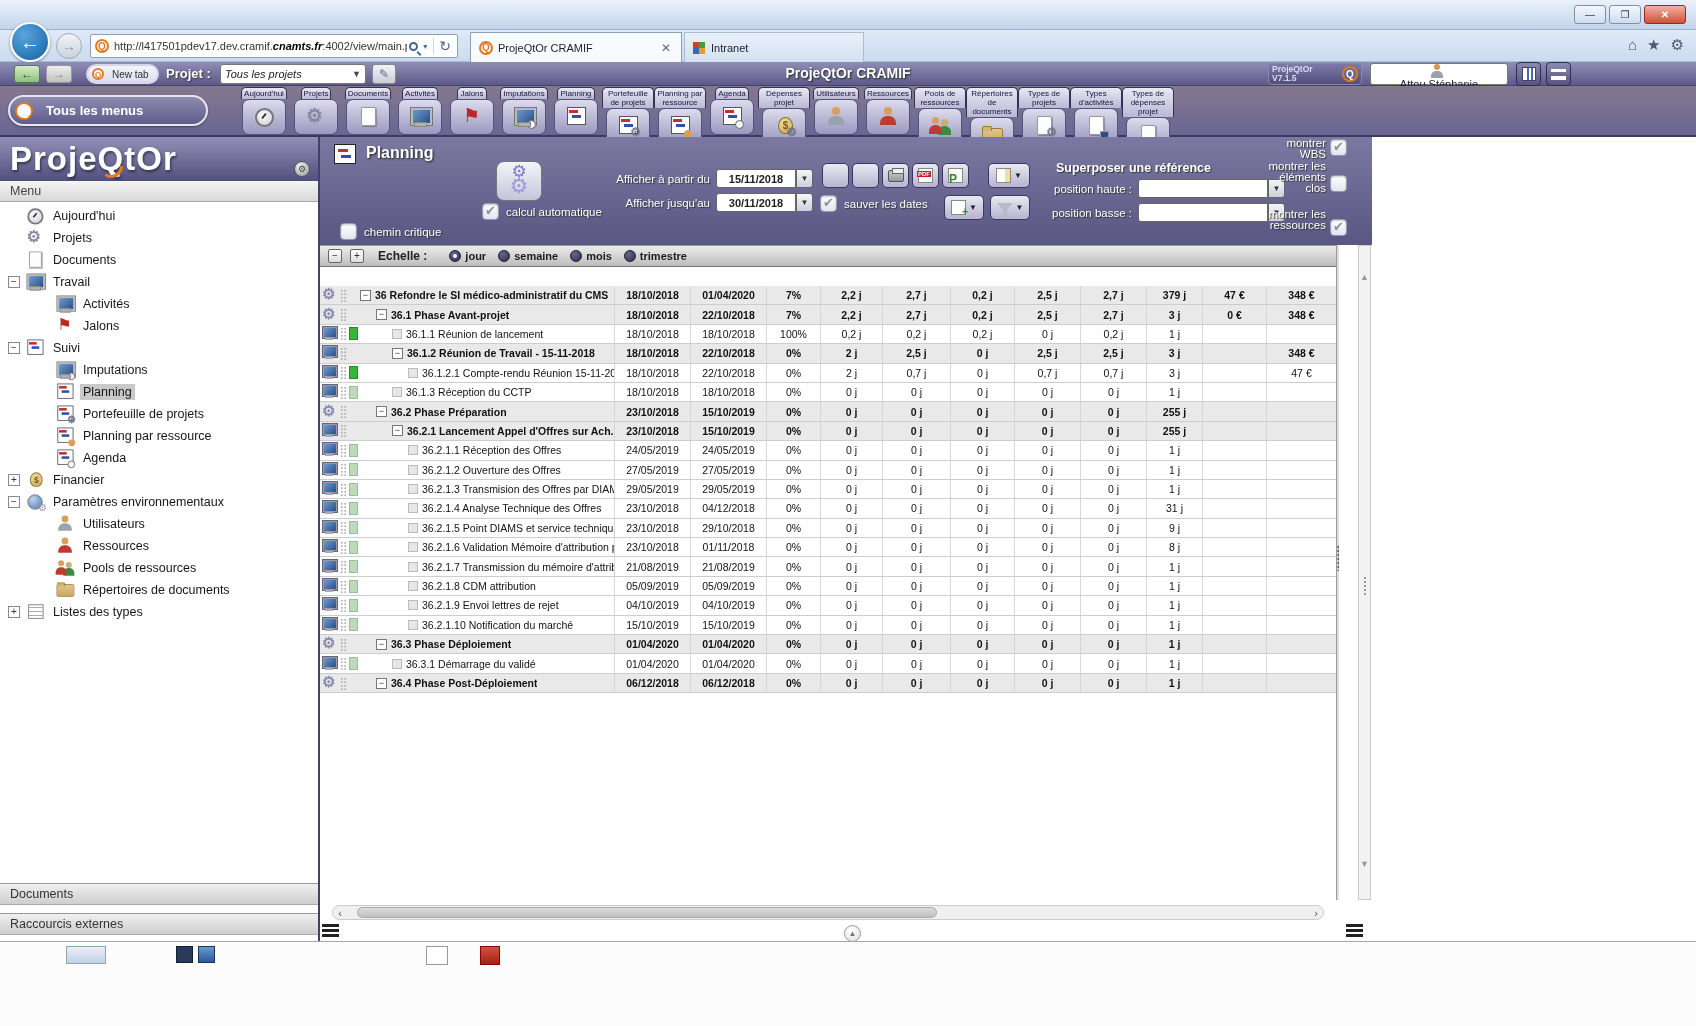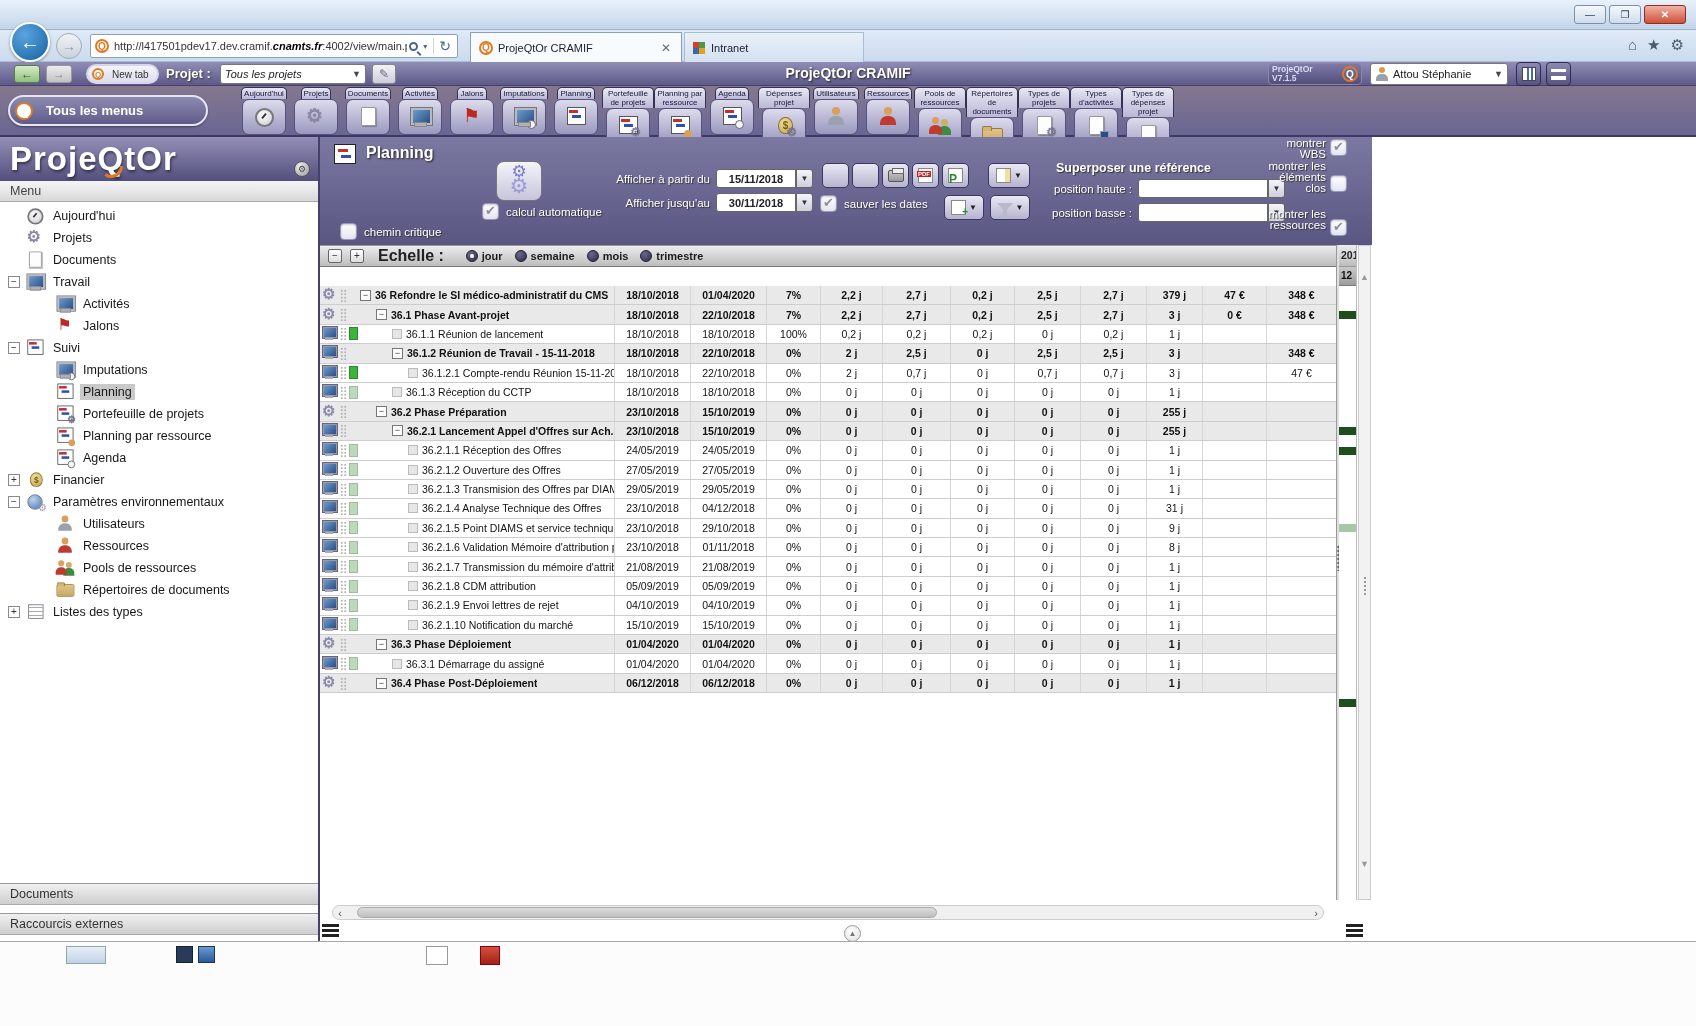--- a/index.html
+++ b/index.html
@@ -65,21 +65,21 @@
   .selbox .caret { margin-left:auto; font-size:9px; color:#444; padding-left:6px; }
   .pencilbtn { position:absolute; left:372px; top:2px; width:24px; height:20px; border-radius:3px;
     background:linear-gradient(#f2f2f6,#cdcdda); border:1px solid #888; font-size:12px; color:#667;
     display:flex; align-items:center; justify-content:center; }
   .apptitle { position:absolute; left:0; top:3px; width:1696px; text-align:center; font-size:14px;
     font-weight:bold; color:#fff; text-shadow:1px 1px 2px #222; pointer-events:none; }
   .verbadge { position:absolute; left:1268px; top:1px; width:94px; height:22px; border-radius:4px;
     border:1px solid #8a88b0; background:linear-gradient(#7d7aa6,#514e7c); display:flex; align-items:center; padding:0 3px; }
   .verbadge .vtxt { font-size:8.5px; line-height:9px; color:#d8dcf4; font-weight:bold; flex:1; }
   .verbadge .qlogo { border-color:#e07a20; color:#fff; background:transparent; width:16px; height:16px; margin:0; }
-  .userbox { position:absolute; left:1370px; top:1px; width:138px; height:22px; }
+  .userbox { position:absolute; left:1370px; top:1px; width:138px; height:22px;flex-direction:column; }
   .phead-btn { position:absolute; top:0px; width:25px; height:24px; border-radius:4px; border:1px solid #2e2c55;
     background:linear-gradient(#8d8ab2,#565380); display:flex; align-items:center; justify-content:center; }
   .colicon { width:14px; height:14px; background:#fff; border:1px solid #446;
     background-image:linear-gradient(90deg, transparent 4px, #4a6ab0 4px, #4a6ab0 6px, transparent 6px, transparent 8px, #4a6ab0 8px, #4a6ab0 10px, transparent 10px); }
   .burger { width:15px; height:11px; border-top:3px solid #fff; border-bottom:3px solid #fff; background:linear-gradient(transparent 4px, #fff 4px, #fff 7px, transparent 7px); }
   .person-ico { width:14px; height:14px; position:relative; flex:none; margin-right:4px; }
   .person-ico::before { content:""; position:absolute; left:4px; top:0; width:6px; height:6px; border-radius:50%; background:#d89a50; }
   .person-ico::after { content:""; position:absolute; left:1px; top:7px; width:12px; height:7px; border-radius:5px 5px 0 0; background:#9aa0ac; }
 
   
@@ -187,21 +187,21 @@
   .funnel::after { content:""; position:absolute; left:-2px; top:-2px; width:4px; height:8px; background:#b9b9c9; }
   .carrow { font-size:8px; color:#222; margin-left:3px; }
   .refttl { position:absolute; font-size:12.5px; font-weight:bold; color:#fff; text-shadow:1px 1px 1px #333; }
 
   
   .scalebar { position:absolute; left:0; top:108px; width:1018px; height:22px;
     background:linear-gradient(#ececec,#bdbdbd); border-top:1px solid #999; border-bottom:1px solid #777;
     display:flex; align-items:center; }
   .zbtn { width:14px; height:14px; border:1px solid #666; background:linear-gradient(#fff,#ddd); font-size:10px; line-height:11px;
     text-align:center; color:#333; margin-left:8px; border-radius:2px; }
-  .sc-label { font-size:16px; font-weight:bold; color:#222; margin:0 10px 0 14px; }
+  .sc-label { font-size:12px; font-weight:bold; color:#222; margin:0 10px 0 14px; }
   .radio { width:12px; height:12px; border-radius:50%; background:radial-gradient(circle at 35% 30%, #6a678f, #2c2a50); border:1px solid #222;
     margin:0 4px 0 12px; position:relative; flex:none; }
   .radio.on::after { content:""; position:absolute; left:3px; top:3px; width:4px; height:4px; border-radius:50%; background:#fff; }
   .sc-opt { font-size:11px; font-weight:bold; color:#1c1c1c; }
 
   
   .thead { position:absolute; left:0; top:130px; width:1016px; height:19px; display:flex;
     background:linear-gradient(#c9c9c9,#9c9c9c); border-bottom:1px solid #666; font-size:11px; font-weight:bold; color:#101010; }
   .thead .hcell { display:flex; align-items:center; justify-content:center; border-left:1px solid #8a8a8a; height:100%; }
   .thead .htask { flex:1; justify-content:flex-start; padding-left:26px; border-left:none; }
@@ -1103,21 +1103,21 @@
           <div class="t-cell w-cv"></div>
           <div class="t-cell w-ca"></div>
         </div>
         <div class="t-row">
           <div class="t-left">
             <span class="t-ico s"></span>
             <span class="t-grip"></span>
             <span class="t-status todo"></span>
             <span style="width: 32px; flex: 0 0 auto;"></span>
             <span class="t-leafbox"></span>
-            <span class="t-label">36.3.1 Démarrage du assigné</span>
+            <span class="t-label">36.3.1 Démarrage du validé</span>
           </div>
           <div class="t-cell w-d1">01/04/2020</div>
           <div class="t-cell w-d2">01/04/2020</div>
           <div class="t-cell w-av">0%</div>
           <div class="t-cell w-v">0 j</div>
           <div class="t-cell w-as">0 j</div>
           <div class="t-cell w-re">0 j</div>
           <div class="t-cell w-rs">0 j</div>
           <div class="t-cell w-pl">0 j</div>
           <div class="t-cell w-du">1 j</div>
@@ -1141,33 +1141,20 @@
           <div class="t-cell w-re">0 j</div>
           <div class="t-cell w-rs">0 j</div>
           <div class="t-cell w-pl">0 j</div>
           <div class="t-cell w-du">1 j</div>
           <div class="t-cell w-cv"></div>
           <div class="t-cell w-ca"></div>
         </div>
       </div>
 
     <div class="vsplit"></div>
-    <div class="gantt">
-      <div class="g-year">201</div>
-      <div class="g-days" id="gdays">
-          <span>12</span>
-        </div>
-      <div class="g-body" id="gbody">
-          <div class="g-bar dark" style="top: 25px;"></div>
-          <div class="g-bar dark" style="top: 141.4px;"></div>
-          <div class="g-bar dark" style="top: 160.8px;"></div>
-          <div class="g-bar light" style="top: 238.4px;"></div>
-          <div class="g-bar dark" style="top: 413px;"></div>
-        </div>
-    </div>
     <div class="vscroll">
       <div class="up">▲</div>
       <div class="grip"></div>
       <div class="dn">▼</div>
     </div>
 
     <div class="hscroll">
       <div class="arr">‹</div>
       <div class="thumb"></div>
       <div class="arr r">›</div>

